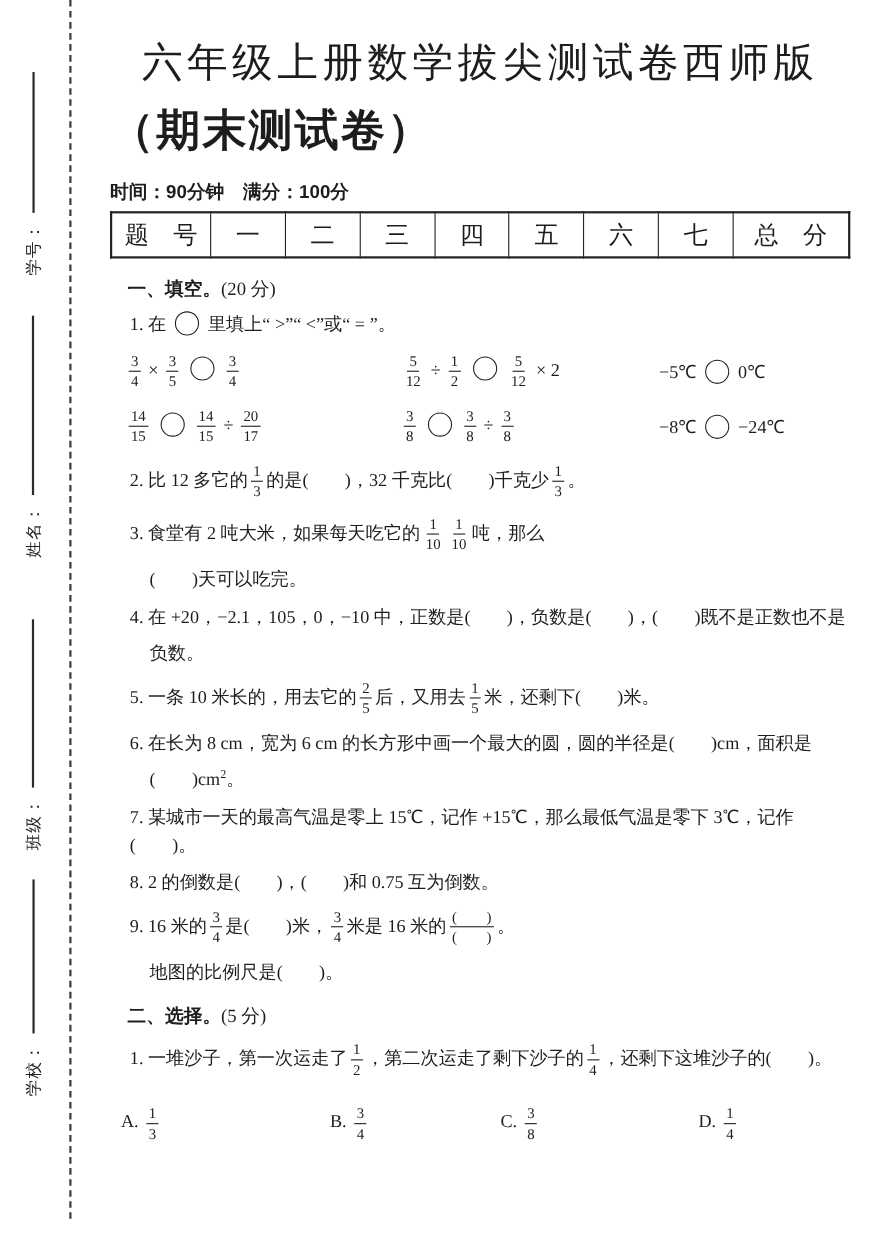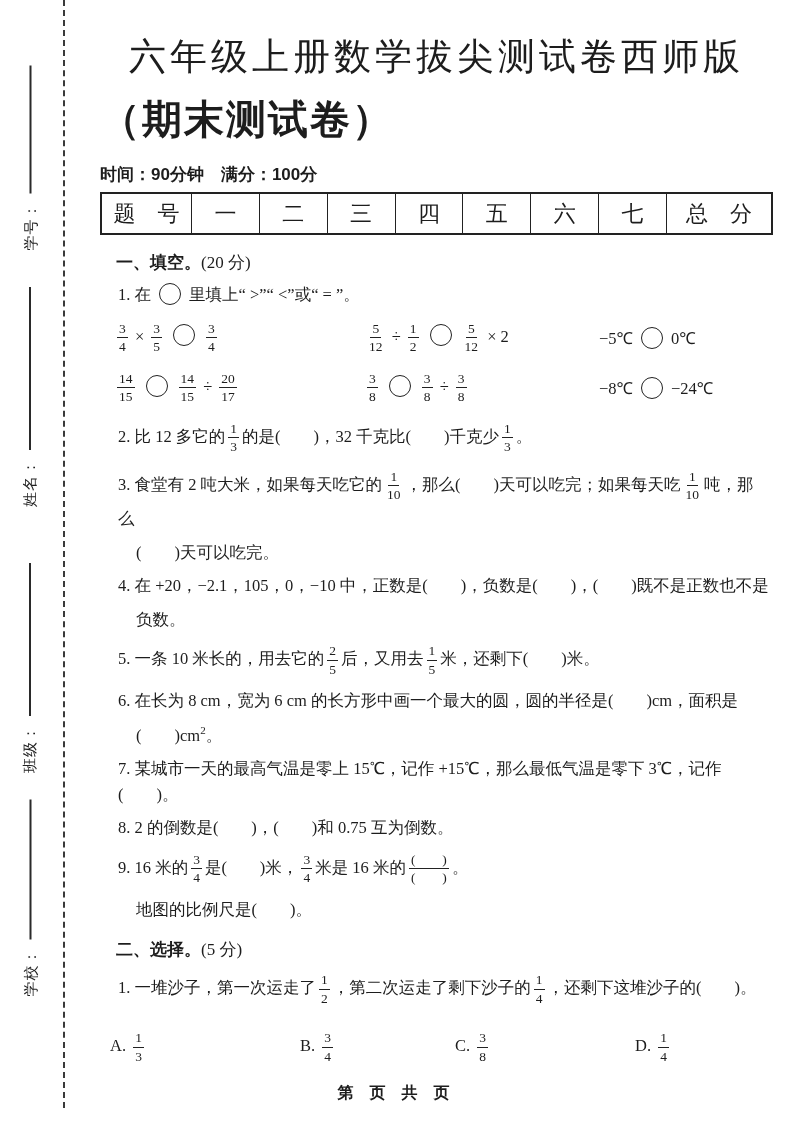--- a/index.html
+++ b/index.html
@@ -148,21 +148,21 @@
         <div class="q"><span>2. 比 12 多它的</span><span class="frac">
             <span class="fn">1</span>
             <span class="fd">3</span>
           </span><span>的是(　　)，32 千克比(　　)千克少</span><span class="frac">
             <span class="fn">1</span>
             <span class="fd">3</span>
           </span><span>。</span></div>
         <div class="q"><span>3. 食堂有 2 吨大米，如果每天吃它的</span><span class="frac">
             <span class="fn">1</span>
             <span class="fd">10</span>
-          </span><span>，那么(　　)天可以吃完；如果每天吃</span><span class="frac">
+          </span><span class="frac">
             <span class="fn">1</span>
             <span class="fd">10</span>
           </span><span>吨，那么</span></div>
         <div class="q indent"><span>(　　)天可以吃完。</span></div>
         <div class="q"><span>4. 在 +20，−2.1，105，0，−10 中，正数是(　　)，负数是(　　)，(　　)既不是正数也不是</span></div>
         <div class="q indent"><span>负数。</span></div>
         <div class="q"><span>5. 一条 10 米长的，用去它的</span><span class="frac">
             <span class="fn">2</span>
             <span class="fd">5</span>
           </span><span>后，又用去</span><span class="frac">
@@ -206,14 +206,13 @@
               <span class="fd">8</span>
             </span></span>
           <span><span>D. </span><span class="frac">
               <span class="fn">1</span>
               <span class="fd">4</span>
             </span></span>
         </div>
       </div>
   </div>
 
-  <div class="footer">第 页 共 页</div>
 </div>
 
 </body></html>

